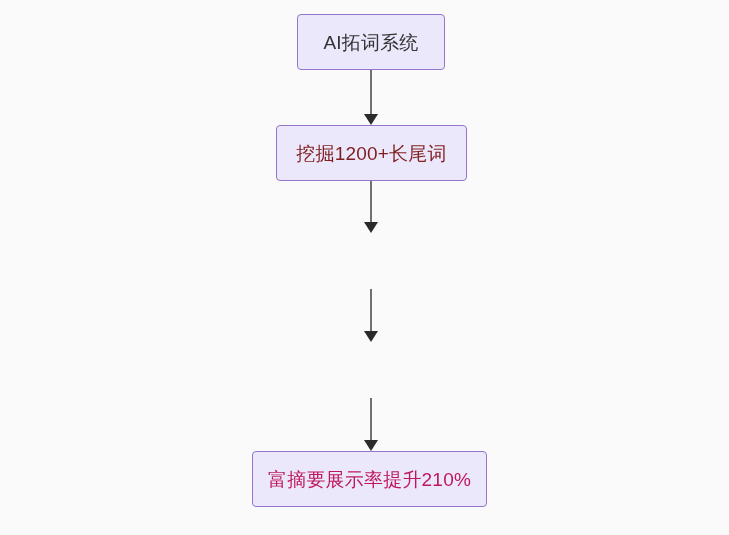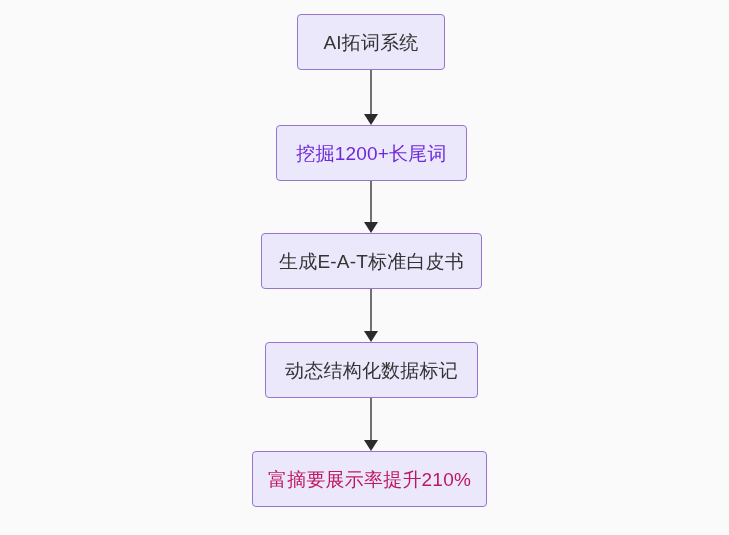--- a/index.html
+++ b/index.html
@@ -68,41 +68,35 @@
 
   <div class="node" id="node-1" style="left: 297px; top: 14px; width: 148px; height: 56px; background: rgb(236, 232, 252); border-color: rgb(149, 117, 205); color: rgb(51, 51, 51);">
     <span class="node-label">AI拓词系统</span>
   </div>
 
   <div class="connector" id="edge-1-2" style="top: 70px; height: 55px;">
     <div class="stem" style="height: 46px; background: rgb(112, 112, 112);"></div>
     <div class="head" style="top: 44px; border-top-color: rgb(43, 43, 43);"></div>
   </div>
 
-  <div class="node" id="node-2" style="left: 276px; top: 125px; width: 191px; height: 56px; background: rgb(236, 232, 252); border-color: rgb(149, 117, 205); color: #6d28d9;">
+  <div class="node" id="node-2" style="left: 276px; top: 125px; width: 191px; height: 56px; background: rgb(236, 232, 252); border-color: rgb(149, 117, 205); color: #7f1d1d;">
     <span class="node-label">挖掘1200+长尾词</span>
   </div>
 
   <div class="connector" id="edge-2-3" style="top: 181px; height: 52px;">
     <div class="stem" style="height: 43px; background: rgb(112, 112, 112);"></div>
     <div class="head" style="top: 41px; border-top-color: rgb(43, 43, 43);"></div>
   </div>
 
-  <div class="node" id="node-3" style="left: 261px; top: 233px; width: 221px; height: 56px; background: rgb(236, 232, 252); border-color: rgb(149, 117, 205); color: rgb(51, 51, 51);">
-    <span class="node-label">生成E-A-T标准白皮书</span>
-  </div>
 
   <div class="connector" id="edge-3-4" style="top: 289px; height: 53px;">
     <div class="stem" style="height: 44px; background: rgb(112, 112, 112);"></div>
     <div class="head" style="top: 42px; border-top-color: rgb(43, 43, 43);"></div>
   </div>
 
-  <div class="node" id="node-4" style="left: 265px; top: 342px; width: 213px; height: 56px; background: rgb(236, 232, 252); border-color: rgb(149, 117, 205); color: rgb(51, 51, 51);">
-    <span class="node-label">动态结构化数据标记</span>
-  </div>
 
   <div class="connector" id="edge-4-5" style="top: 398px; height: 53px;">
     <div class="stem" style="height: 44px; background: rgb(112, 112, 112);"></div>
     <div class="head" style="top: 42px; border-top-color: rgb(43, 43, 43);"></div>
   </div>
 
   <div class="node" id="node-5" style="left: 252px; top: 451px; width: 235px; height: 56px; background: rgb(236, 232, 252); border-color: rgb(149, 117, 205); color: #be185d;">
     <span class="node-label">富摘要展示率提升210%</span>
   </div>
 

